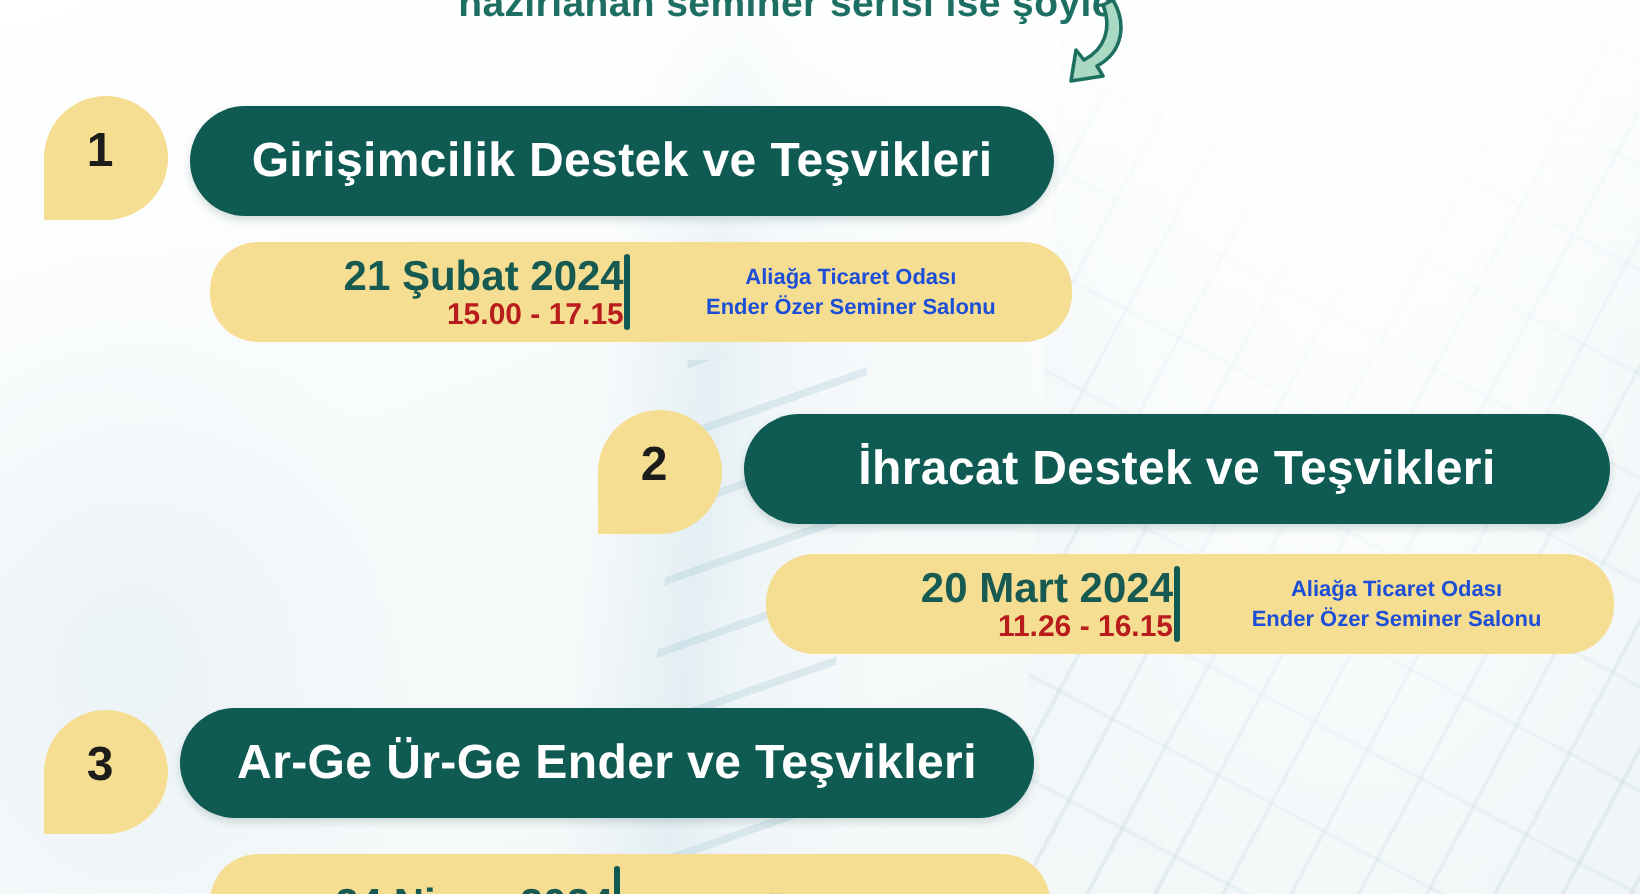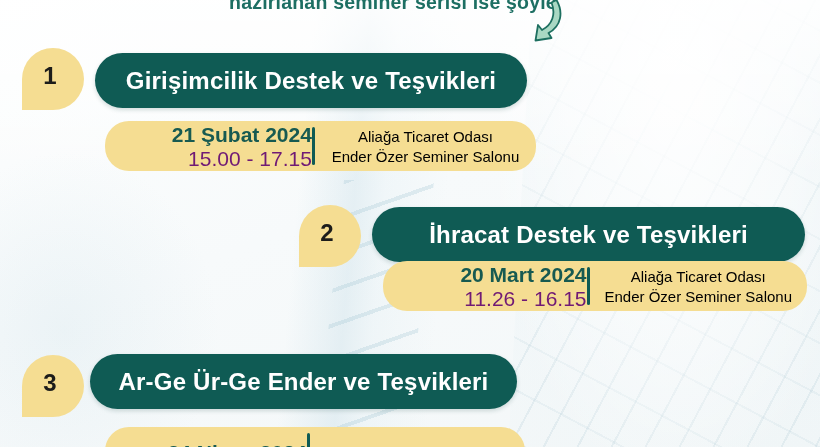--- a/index.html
+++ b/index.html
@@ -88,40 +88,40 @@
   .banner-3 { left: 90px;  top: 354px; width: 427px; }
 
   
   .info {
     position: absolute; height: 50px;
     background: #f5dd92;
     border-radius: 24px;
     display: flex; align-items: center;
   }
   .info-1 { left: 105px; top: 121px; width: 431px; }
-  .info-2 { left: 383px; top: 261px; width: 424px; }
+  .info-2 { left: 383px; top: 277px; width: 424px; }
   .info-3 { left: 105px; top: 427px; width: 420px; }
 
   .info .date-cell {
     flex: 0 0 48%;
     display: flex; flex-direction: column; align-items: flex-end; justify-content: center;
     line-height: 1.12; padding-top: 2px;
   }
   .info .date-cell .date { font-size: 21px; font-weight: bold; color: #175a51; white-space: nowrap; }
-  .info .date-cell .time { font-size: 21px; font-weight: normal; color: #701a75; white-space: nowrap; }
+  .info .date-cell .time { font-size: 15px; font-weight: bold; color: #b91c1c; white-space: nowrap; }
   .info .divider {
     flex: 0 0 3px; height: 38px; background: #0f5b54; border-radius: 2px;
   }
   .info .venue-cell {
     flex: 1 1 auto;
     display: flex; flex-direction: column; align-items: center; justify-content: center;
     line-height: 1.3; padding-top: 1px;
   }
   .info .venue-cell .v1, .info .venue-cell .v2 {
-    font-size: 15px; font-weight: normal; color: #000000; white-space: nowrap;
+    font-size: 11px; font-weight: bold; color: #1d4ed8; white-space: nowrap;
   }
 </style>
 </head>
 <body>
 
 <div class="poster">
 
   <div class="bg-layer bg-right"></div>
   <div class="bg-layer bg-right-fade"></div>
   <div class="bg-layer bg-mid-strip"></div>

